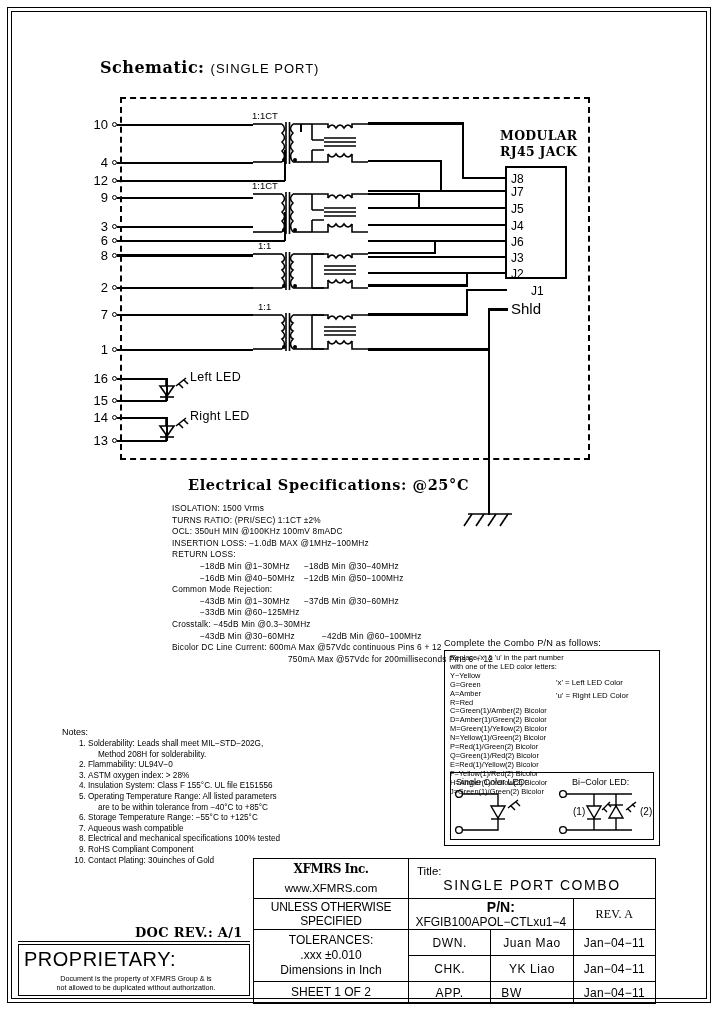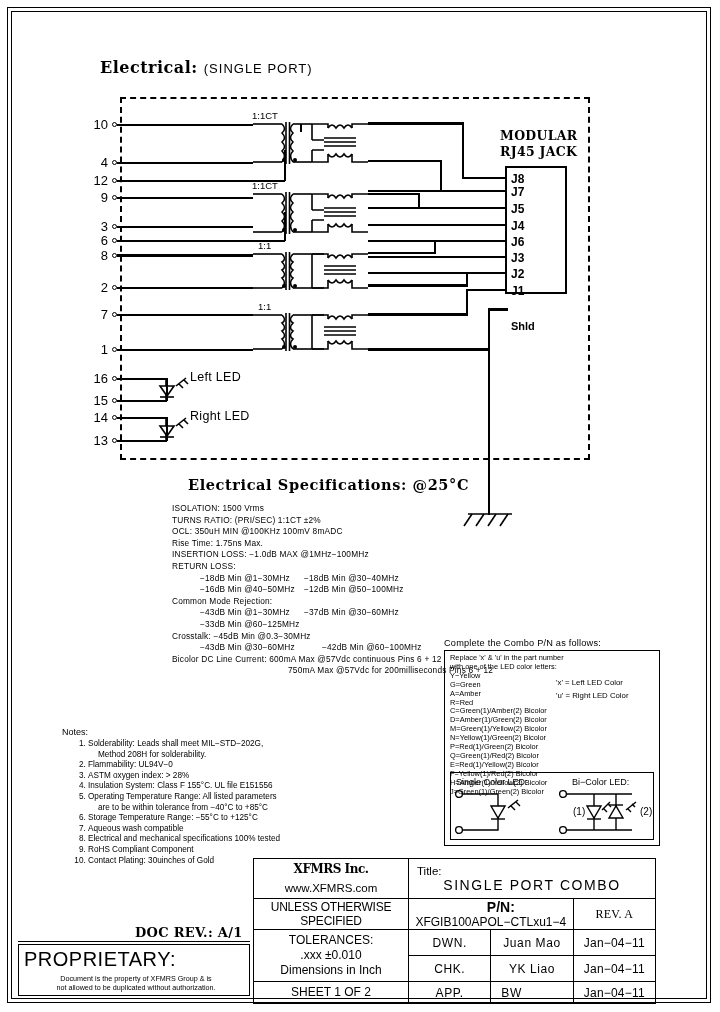--- a/index.html
+++ b/index.html
@@ -30,22 +30,22 @@
         box-sizing:border-box;background:#fff;}
   .wire{background:#000;height:1.6px;}
   .wirev{background:#000;width:1.6px;}
   .wire-th{background:#000;height:3px;}
 
   
   .xfmr svg{display:block;}
   .ratio{font-size:9.5px;letter-spacing:0px;}
 
   
-  #jack-box{left:505px;top:166px;width:62px;height:128px;
-      border:2px solid #000;box-sizing:border-box;font-weight:bold;}
+  #jack-box{left:505px;top:166px;width:62px;height:113px;
+      border:2px solid #000;box-sizing:border-box;}
   .jlab{font-size:12px;left:4px;position:absolute;}
   #jack-title{left:500px;top:128px;font-family:"DejaVu Serif",serif;
       font-weight:bold;font-size:12.5px;line-height:16px;letter-spacing:.3px;}
 
   .ledlabel{font-size:12.5px;letter-spacing:.3px;}
 
   
   #espec-title{left:188px;top:476px;font-family:"DejaVu Serif",serif;
       font-weight:bold;font-size:14.5px;letter-spacing:.6px;}
   #espec{left:172px;top:503px;width:400px;font-size:8.3px;line-height:11.6px;
@@ -99,21 +99,21 @@
 </style>
 </head>
 <body>
 
 <div id="sheet">
 
   <div class="border-outer"></div>
   <div class="border-inner"></div>
 
   <div class="abs" id="schem-title">
-    <span>Electrical:</span>
+    <span>Schematic:</span>
     <span class="sub">(SINGLE PORT)</span>
   </div>
 
   <div class="abs" id="dash-box"></div>
 
   <div class="abs pin" style="left:82px;top:117px;">10</div>
   <div class="abs term" style="left:112px;top:122px;"></div>
   <div class="abs wire" style="left:117px;top:124px;width:136px;"></div>
 
   <div class="abs pin" style="left:82px;top:155px;">4</div>
@@ -291,22 +291,22 @@
     <div>RJ45 JACK</div>
   </div>
   <div class="abs" id="jack-box">
     <span class="jlab" style="top:4px;">J8</span>
     <span class="jlab" style="top:17px;">J7</span>
     <span class="jlab" style="top:34px;">J5</span>
     <span class="jlab" style="top:51px;">J4</span>
     <span class="jlab" style="top:67px;">J6</span>
     <span class="jlab" style="top:83px;">J3</span>
     <span class="jlab" style="top:99px;">J2</span>
-    <span class="jlab" style="top:116px;">J1</span>
-    <span class="jlab" style="top:152px;font-size:11px;text-align:right;">Shld</span>
+    <span class="jlab" style="top:116px;margin-left:20px;">J1</span>
+    <span class="jlab" style="top:132px;font-size:15px;text-align:right;">Shld</span>
   </div>
 
   <div class="abs wirev" style="left:488px;top:350px;height:165px;"></div>
   <svg class="abs" style="left:462px;top:512px;" width="56" height="30">
     <g stroke="#000" stroke-width="1.6" fill="none">
       <path d="M6 2 H50"></path>
       <path d="M10 2 L2 14"></path>
         <path d="M22 2 L14 14"></path>
       <path d="M34 2 L26 14"></path>
         <path d="M46 2 L38 14"></path>
@@ -345,21 +345,20 @@
   </svg>
   <div class="abs ledlabel" style="left:190px;top:409px;">Right LED</div>
   <div class="abs wirev" style="left:166px;top:378px;height:23px;"></div>
   <div class="abs wirev" style="left:166px;top:417px;height:24px;"></div>
 
   <div class="abs" id="espec-title">Electrical  Specifications: @25°C</div>
   <div class="abs" id="espec">
     <div>ISOLATION: 1500 Vrms</div>
     <div>TURNS RATIO: (PRI/SEC) 1:1CT ±2%</div>
     <div>OCL: 350uH MIN @100KHz 100mV 8mADC</div>
-    <div>Rise Time: 1.75ns Max.</div>
     <div>INSERTION LOSS: −1.0dB MAX @1MHz−100MHz</div>
     <div>RETURN LOSS:</div>
     <div class="ind2">
       <span class="r">−18dB Min @1−30MHz</span><span>−18dB Min @30−40MHz</span>
     </div>
     <div class="ind2">
       <span class="r">−16dB Min @40−50MHz</span><span>−12dB Min @50−100MHz</span>
     </div>
     <div>Common Mode Rejection:</div>
     <div class="ind2">

